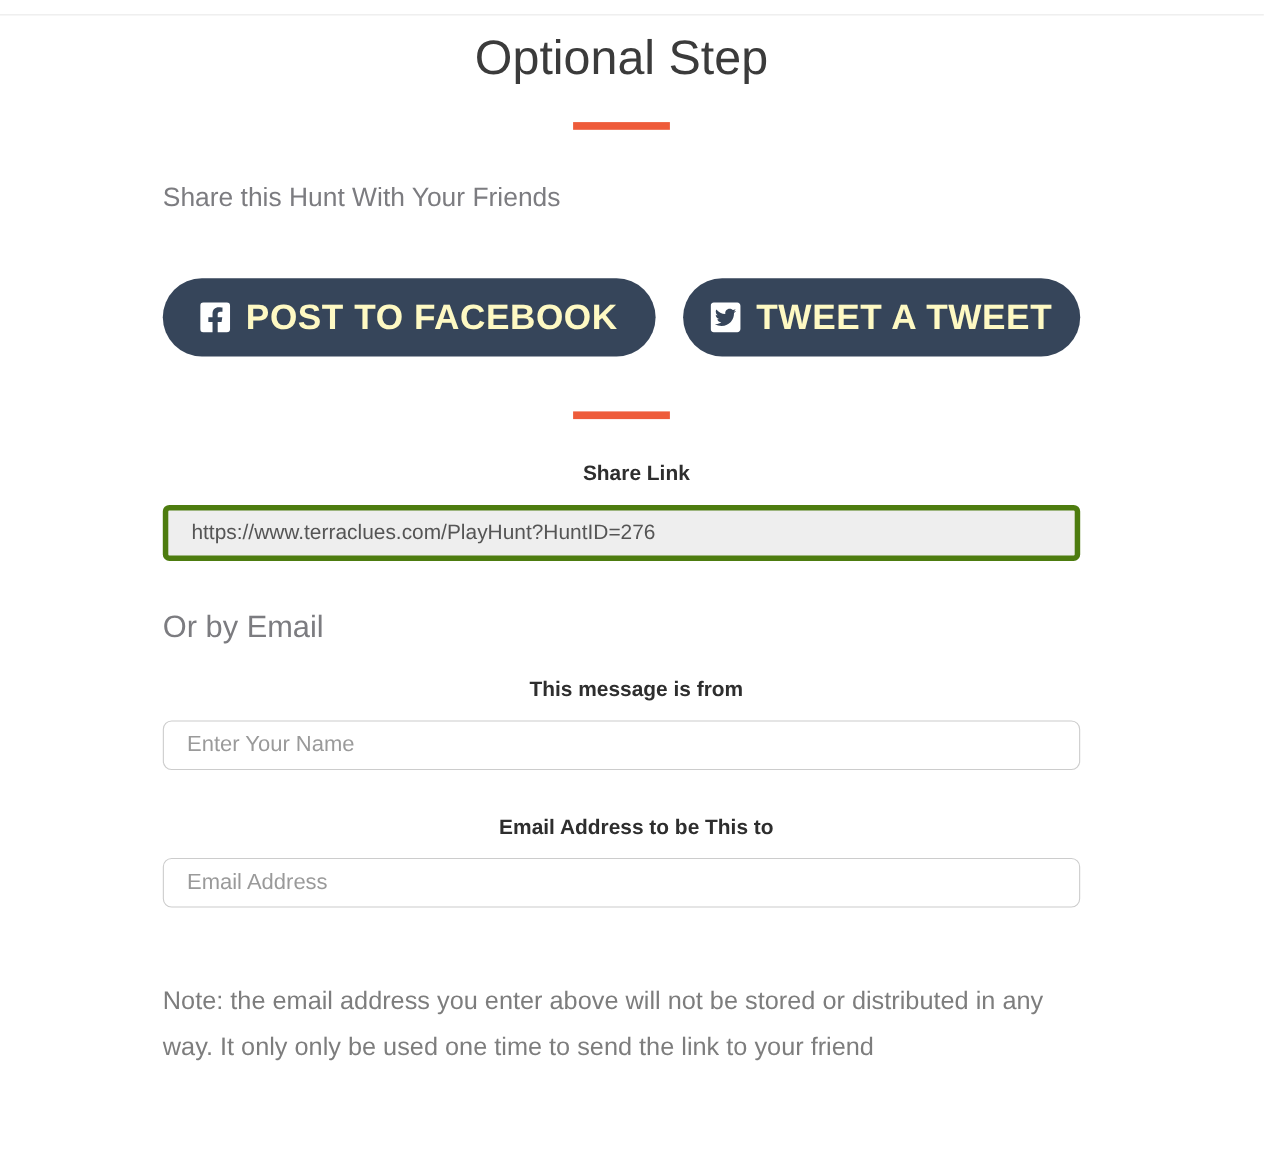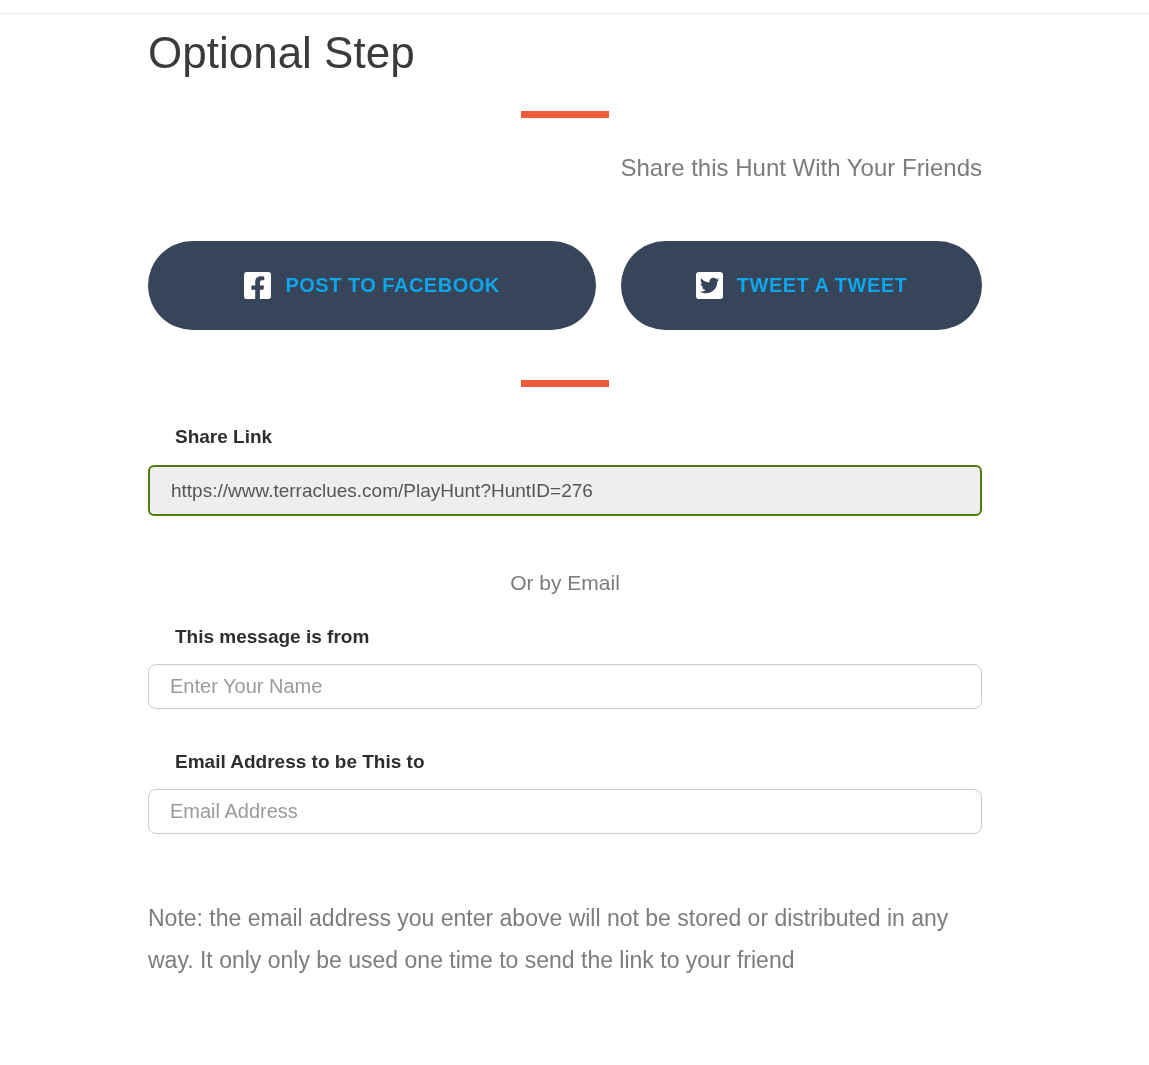--- a/index.html
+++ b/index.html
@@ -23,86 +23,86 @@
   }
   .container {
     width: 834px;
     margin-left: 148px;
   }
   .page-title {
     margin-top: 11px;
     font-size: 44px;
     font-weight: 400;
     color: var(--title, #3b3b3b);
-    text-align: left;
+    text-align: center;
     line-height: 1.25;
   }
   .divider {
     width: 88px;
     height: 7px;
     background: var(--accent, #ee5b3a);
     margin: 31px auto 0 auto;
   }
   .subtitle {
-    margin-top: 36px;
-    text-align: right;
+    margin-top: 48px;
+    text-align: left;
     font-size: 24px;
     color: var(--muted, #7c7c80);
   }
   .btn-row {
     margin-top: 59px;
     display: flex;
     justify-content: space-between;
     align-items: center;
   }
   .pill-btn {
-    height: 89px;
+    height: 71px;
     border: none;
     border-radius: 49px;
     background: var(--button_bg, #36455a);
-    color: #0ea5e9;
+    color: #fef9c3;
     font-family: "Liberation Sans", "DejaVu Sans", sans-serif;
-    font-size: 20px;
+    font-size: 32px;
     font-weight: 700;
     letter-spacing: 0.5px;
     display: flex;
     align-items: center;
     justify-content: center;
     gap: 14px;
     cursor: pointer;
   }
   .pill-btn.facebook { width: 448px; }
   .pill-btn.twitter  { width: 361px; }
   .pill-btn .icon { display: inline-flex; align-items: center; }
   .pill-btn .icon svg { height: 31px; width: auto; display: block; }
   .divider.second { margin-top: 50px; }
   .field-label {
     display: block;
     margin-top: 39px;
     padding-left: 27px;
     font-size: 19px;
     font-weight: 700;
     color: var(--label, #2e2e2e);
+    text-align: center;
   }
   .share-input {
     margin-top: 17px;
     width: 100%;
     height: 51px;
     background: #eeeeee;
-    border: 2px solid #4d7c0f;
+    border: 5px solid #4d7c0f;
     border-radius: 6px;
     padding: 0 21px;
     font-family: "Liberation Sans", "DejaVu Sans", sans-serif;
     font-size: 19px;
     color: #555555;
   }
   .or-heading {
-    margin-top: 55px;
-    text-align: center;
-    font-size: 21px;
+    margin-top: 44px;
+    font-size: 28px;
     color: var(--muted, #7c7c80);
   }
   .field-label.name-label  { margin-top: 31px; }
   .field-label.email-label { margin-top: 42px; }
   .text-input {
     margin-top: 16px;
     width: 100%;
     height: 45px;
     background: #ffffff;
     border: 1px solid #cccccc;

